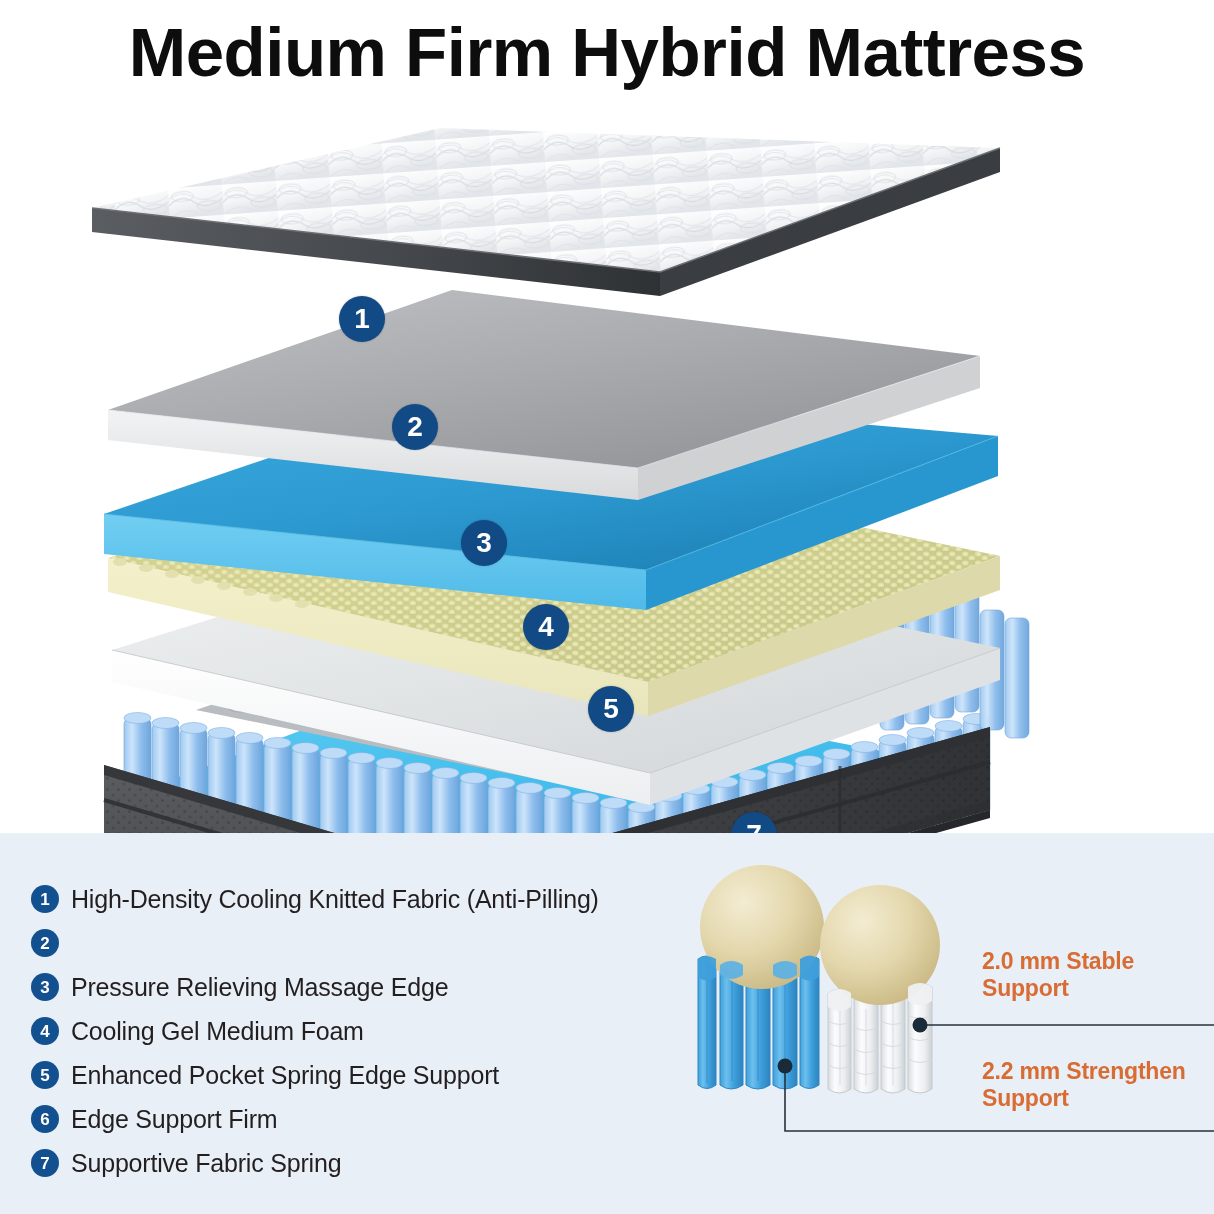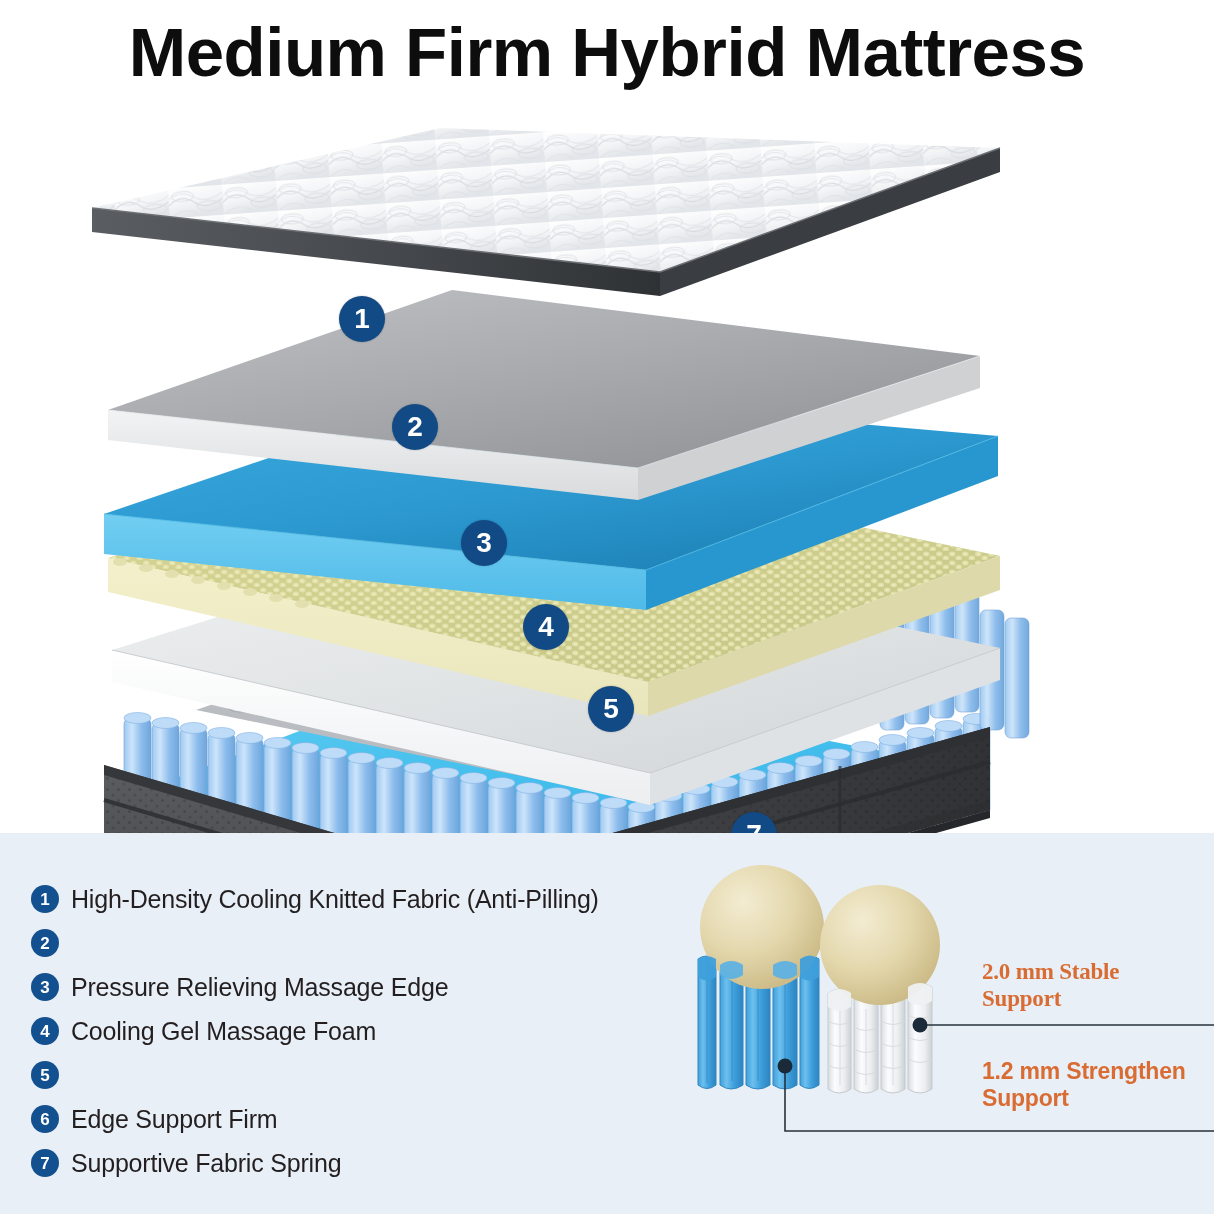--- a/index.html
+++ b/index.html
@@ -65,21 +65,21 @@
     white-space:nowrap;letter-spacing:-0.2px;
   }
 
   
   .springs{position:absolute;left:676px;top:20px;width:538px;height:361px;}
   .spring-note{
     position:absolute;
     color:#d96c33;font-weight:bold;font-size:23px;line-height:1.16;
     letter-spacing:-0.2px;
   }
-  .note-top{left:306px;top:106px;font-family:Liberation Serif, serif;}
+  .note-top{left:306px;top:95px;}
   .note-bottom{left:306px;top:205px;}
 </style>
 </head>
 <body>
 
 <div class="page">
 
   <div class="title">Medium Firm Hybrid Mattress</div>
 
   <div class="diagram">
@@ -475,24 +475,25 @@
       </div>
       <div class="legend-row">
         <div class="legend-badge">2</div>
       </div>
       <div class="legend-row">
         <div class="legend-badge">3</div>
         <div class="legend-text">Pressure Relieving Massage Edge</div>
       </div>
       <div class="legend-row">
         <div class="legend-badge">4</div>
-        <div class="legend-text">Cooling Gel Massage Foam</div>
+        <div class="legend-text">Cooling Gel Medium Foam</div>
       </div>
       <div class="legend-row">
         <div class="legend-badge">5</div>
+        <div class="legend-text">Enhanced Pocket Spring Edge Support</div>
       </div>
       <div class="legend-row">
         <div class="legend-badge">6</div>
         <div class="legend-text">Edge Support Firm</div>
       </div>
       <div class="legend-row">
         <div class="legend-badge">7</div>
         <div class="legend-text">Supportive Fabric Spring</div>
       </div>
     </div>
@@ -584,19 +585,19 @@
         </g>
         <circle cx="109" cy="213" r="7.5" fill="#1b2a38"></circle>
       </svg>
 
       <div class="spring-note note-top">
         <div>2.0 mm Stable</div>
         <div>Support</div>
       </div>
 
       <div class="spring-note note-bottom">
-        <div>1.2 mm Strengthen</div>
+        <div>2.2 mm Strengthen</div>
         <div>Support</div>
       </div>
     </div>
 
   </div>
 </div>
 
 </body></html>

